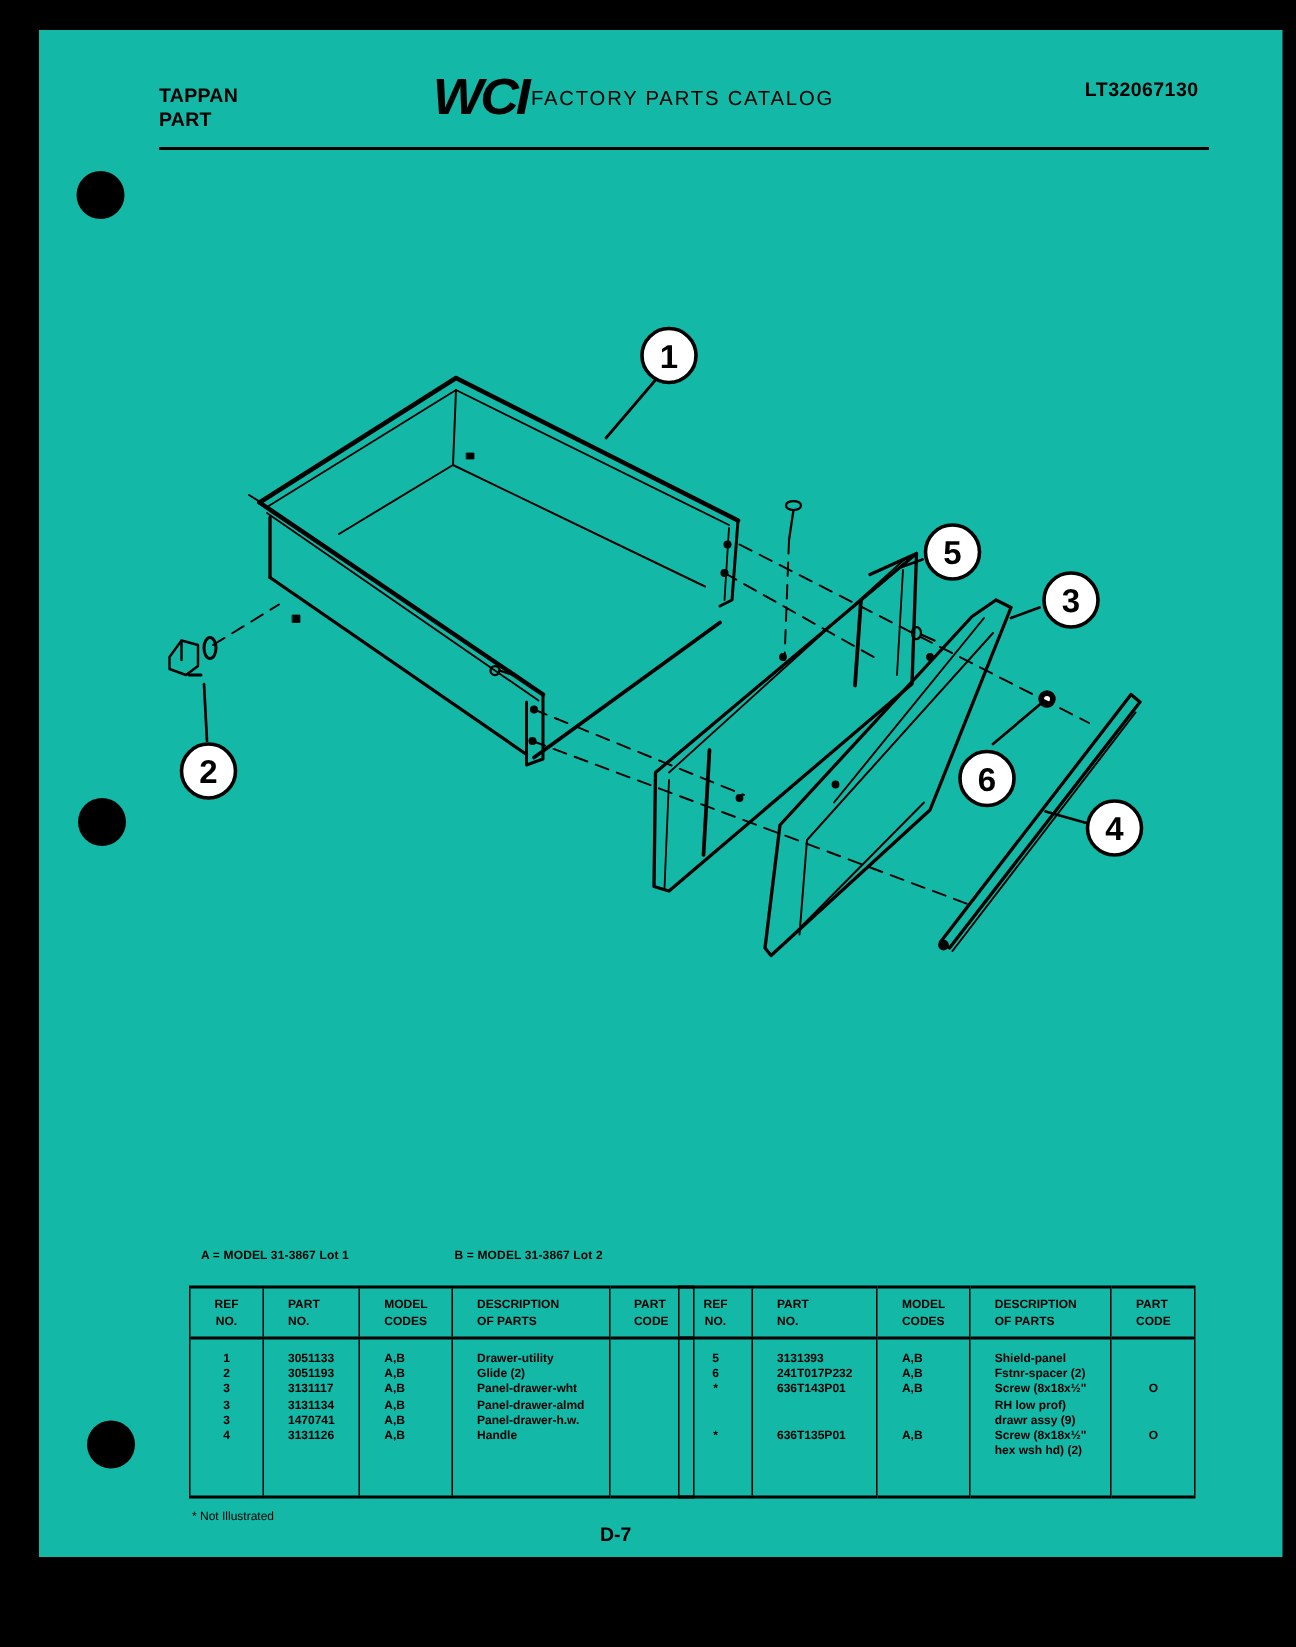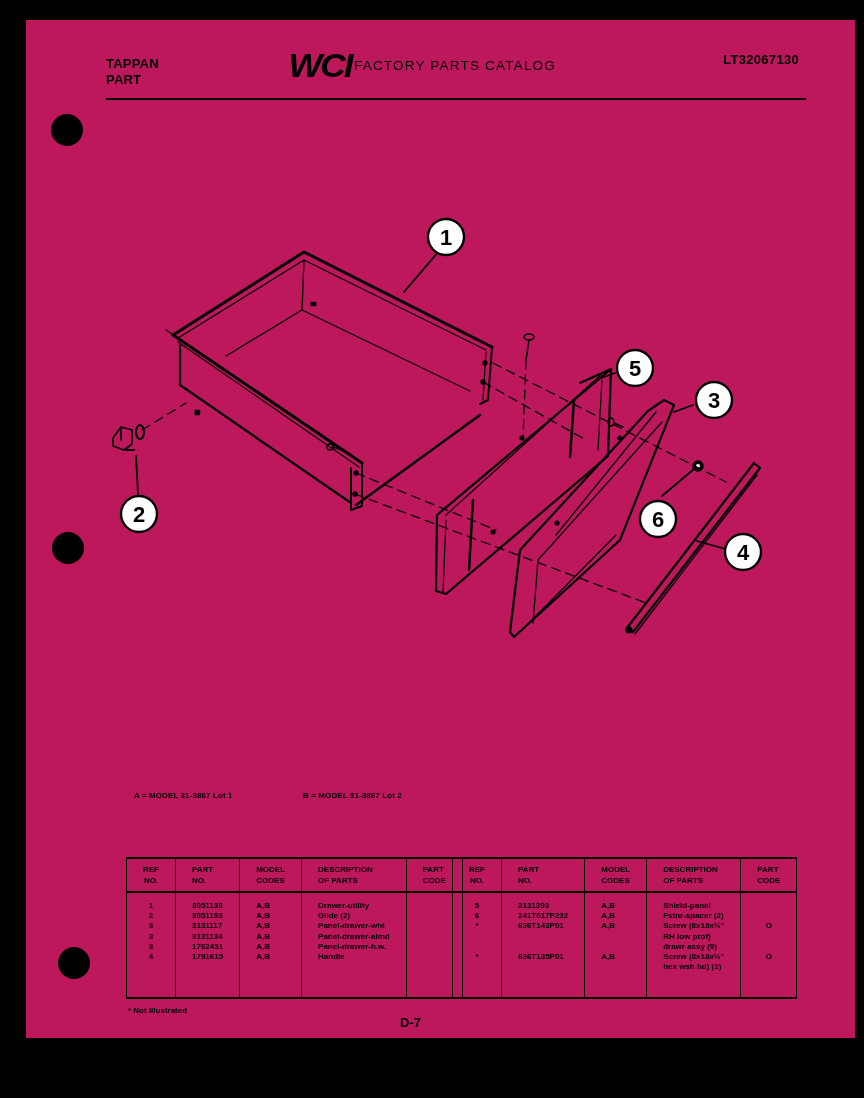--- a/index.html
+++ b/index.html
@@ -4,21 +4,21 @@
 <style>
   html, body { margin: 0; padding: 0; }
   body {
     width: 864px; height: 1098px; position: relative; overflow: hidden;
     background: #000;
     font-family: "Liberation Sans", sans-serif;
     color: #000;
   }
   .page {
     position: absolute; left: 26px; top: 20px; width: 829px; height: 1018px;
-    background: #be185d;
+    background: #14b8a6;
   }
   .hole {
     position: absolute; width: 32px; height: 32px; border-radius: 50%; background: #000;
   }
   .brand {
     position: absolute; font-weight: bold; font-size: 13px; line-height: 16px; letter-spacing: 0.2px;
   }
   .logo {
     position: absolute; left: 264px; top: 28px; font-family: "Liberation Sans", sans-serif;
     font-weight: bold; font-style: italic; font-size: 34px; letter-spacing: -2px;
@@ -26,39 +26,39 @@
   }
   .catalog-title {
     position: absolute; left: 328px; top: 38px; font-weight: normal; font-size: 13.5px; letter-spacing: 1.2px;
   }
   .model-no {
     position: absolute; right: 56px; top: 32px; font-weight: bold; font-size: 13px; letter-spacing: 0.3px;
   }
   .rule { position: absolute; left: 80px; top: 78px; width: 700px; height: 2px; background: #000; }
   svg.diagram { position: absolute; left: 0; top: 0; }
   .legend {
-    position: absolute; top: 771px; font-weight: bold; font-size: 8px; letter-spacing: 0.1px; text-align: right;
+    position: absolute; top: 812px; font-weight: bold; font-size: 8px; letter-spacing: 0.1px; text-align: right;
   }
   table.parts {
     position: absolute; top: 837px; border-collapse: collapse;
     font-weight: bold; font-size: 8px; line-height: 10.2px;
   }
   table.parts th, table.parts td {
     border-left: 1.3px solid #000; border-right: 1.3px solid #000;
     padding: 0 16px; text-align: left; vertical-align: top; margin-left: 16px;
   }
   table.parts thead th {
     border-top: 2px solid #000; border-bottom: 2px solid #000; height: 32px; vertical-align: middle;
     font-size: 8px; line-height: 11px;
   }
   table.parts tbody td { padding-top: 8px; height: 96px; border-bottom: 2px solid #000; }
   .col-ref { text-align: center !important; }
   .col-code { text-align: center !important; }
   .cell-lines div { height: 10.2px; white-space: nowrap; }
-  .footnote { position: absolute; left: 102px; top: 986px; font-weight: bold; font-size: 8px; }
+  .footnote { position: absolute; left: 102px; top: 986px; font-weight: normal; font-size: 8px; }
   .page-no { position: absolute; left: 374px; top: 995px; font-weight: bold; font-size: 13px; }
   .date { position: absolute; left: 757px; top: 1054px; font-weight: bold; font-size: 12px; }
 </style>
 </head>
 <body>
 
 <div class="page">
 
   <div class="hole" style="left:25px; top:94px;"></div>
   <div class="hole" style="left:26px; top:512px;"></div>
@@ -247,22 +247,22 @@
             <div>3</div>
           <div>3</div>
             <div>3</div>
             <div>4</div>
         </td>
         <td class="cell-lines">
           <div>3051133</div>
             <div>3051193</div>
             <div>3131117</div>
           <div>3131134</div>
-            <div>1762431</div>
-            <div>1791615</div>
+            <div>1470741</div>
+            <div>3131126</div>
         </td>
         <td class="cell-lines">
           <div>A,B</div>
             <div>A,B</div>
             <div>A,B</div>
           <div>A,B</div>
             <div>A,B</div>
             <div>A,B</div>
         </td>
         <td class="cell-lines">

